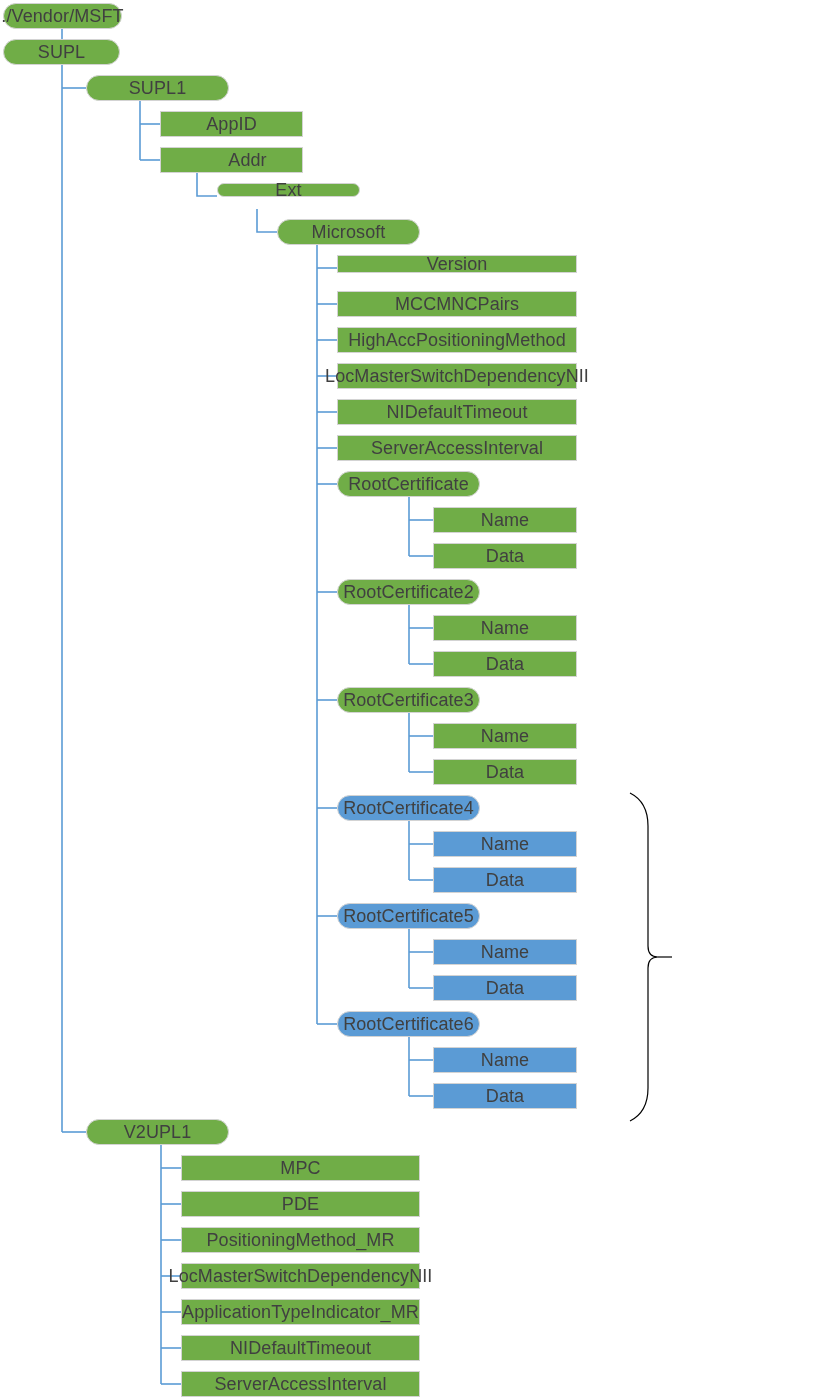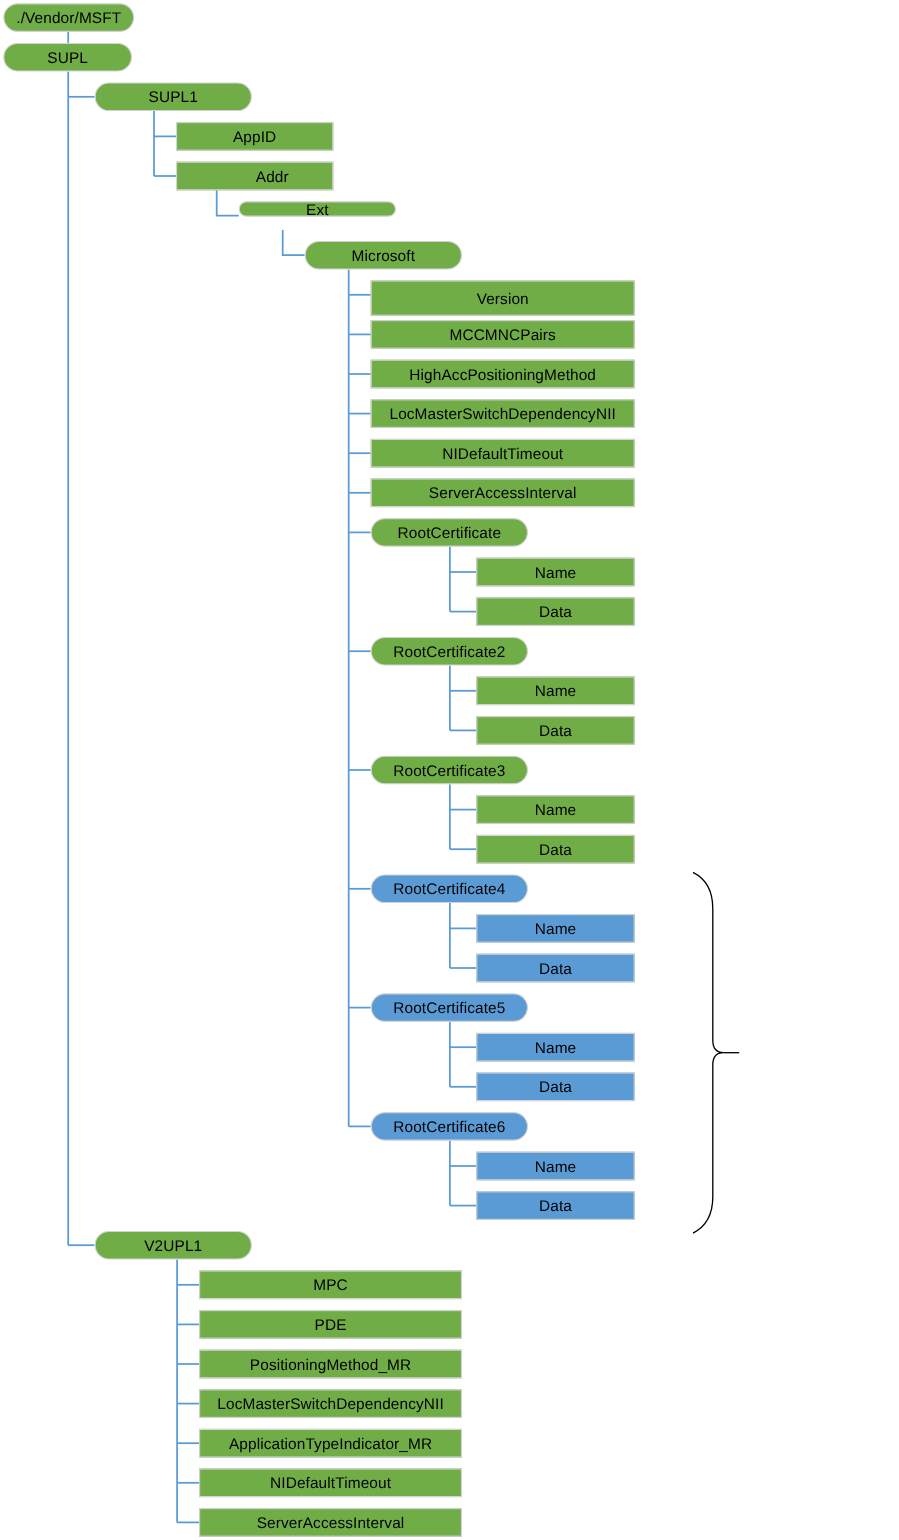--- a/index.html
+++ b/index.html
@@ -8,22 +8,22 @@
     width:817px;height:1400px;
     background:#ffffff;
     font-family:"Liberation Sans", sans-serif;
     overflow:hidden;
   }
   svg.conn{position:absolute;left:0;top:0;width:817px;height:1400px;pointer-events:none;}
   .node{
     position:absolute;
     box-sizing:border-box;
     display:flex;align-items:center;justify-content:center;
-    color:#000000;
-    font-size:14px;
+    color:#404040;
+    font-size:18px;
     letter-spacing:.1px;
     white-space:nowrap;
     border:1px solid #d3d3d3;
     z-index:2;
   }
   .green{background:#70AD47;}
   .blue{background:#5B9BD5;}
   .rounded{border-radius:14px;}
   .rect{border-radius:0;}
   .note{
@@ -120,21 +120,21 @@
   </svg>
 
   <div id="nodes-layer">
       <div class="node green rounded" style="left: 3px; top: 3px; width: 119px; height: 26px;">./Vendor/MSFT</div>
       <div class="node green rounded" style="left: 3px; top: 39px; width: 117px; height: 26px;">SUPL</div>
       <div class="node green rounded" style="left: 86px; top: 75px; width: 143px; height: 26px;">SUPL1</div>
       <div class="node green rect" style="left: 160px; top: 111px; width: 143px; height: 26px;">AppID</div>
       <div class="node green rect" style="left: 160px; top: 147px; width: 143px; height: 26px; padding-left: 32px;">Addr</div>
       <div class="node green rounded" style="left: 217px; top: 183px; width: 143px; height: 14px;">Ext</div>
       <div class="node green rounded" style="left: 277px; top: 219px; width: 143px; height: 26px;">Microsoft</div>
-      <div class="node green rect" style="left: 337px; top: 255px; width: 240px; height: 32px;">Version</div>
+      <div class="node green rect" style="left: 337px; top: 255px; width: 240px; height: 18px;">Version</div>
       <div class="node green rect" style="left: 337px; top: 291px; width: 240px; height: 26px;">MCCMNCPairs</div>
       <div class="node green rect" style="left: 337px; top: 327px; width: 240px; height: 26px;">HighAccPositioningMethod</div>
       <div class="node green rect" style="left: 337px; top: 363px; width: 240px; height: 26px;">LocMasterSwitchDependencyNII</div>
       <div class="node green rect" style="left: 337px; top: 399px; width: 240px; height: 26px;">NIDefaultTimeout</div>
       <div class="node green rect" style="left: 337px; top: 435px; width: 240px; height: 26px;">ServerAccessInterval</div>
       <div class="node green rounded" style="left: 337px; top: 471px; width: 143px; height: 26px;">RootCertificate</div>
       <div class="node green rect" style="left: 433px; top: 507px; width: 144px; height: 26px;">Name</div>
       <div class="node green rect" style="left: 433px; top: 543px; width: 144px; height: 26px;">Data</div>
       <div class="node green rounded" style="left: 337px; top: 579px; width: 143px; height: 26px;">RootCertificate2</div>
       <div class="node green rect" style="left: 433px; top: 615px; width: 144px; height: 26px;">Name</div>

